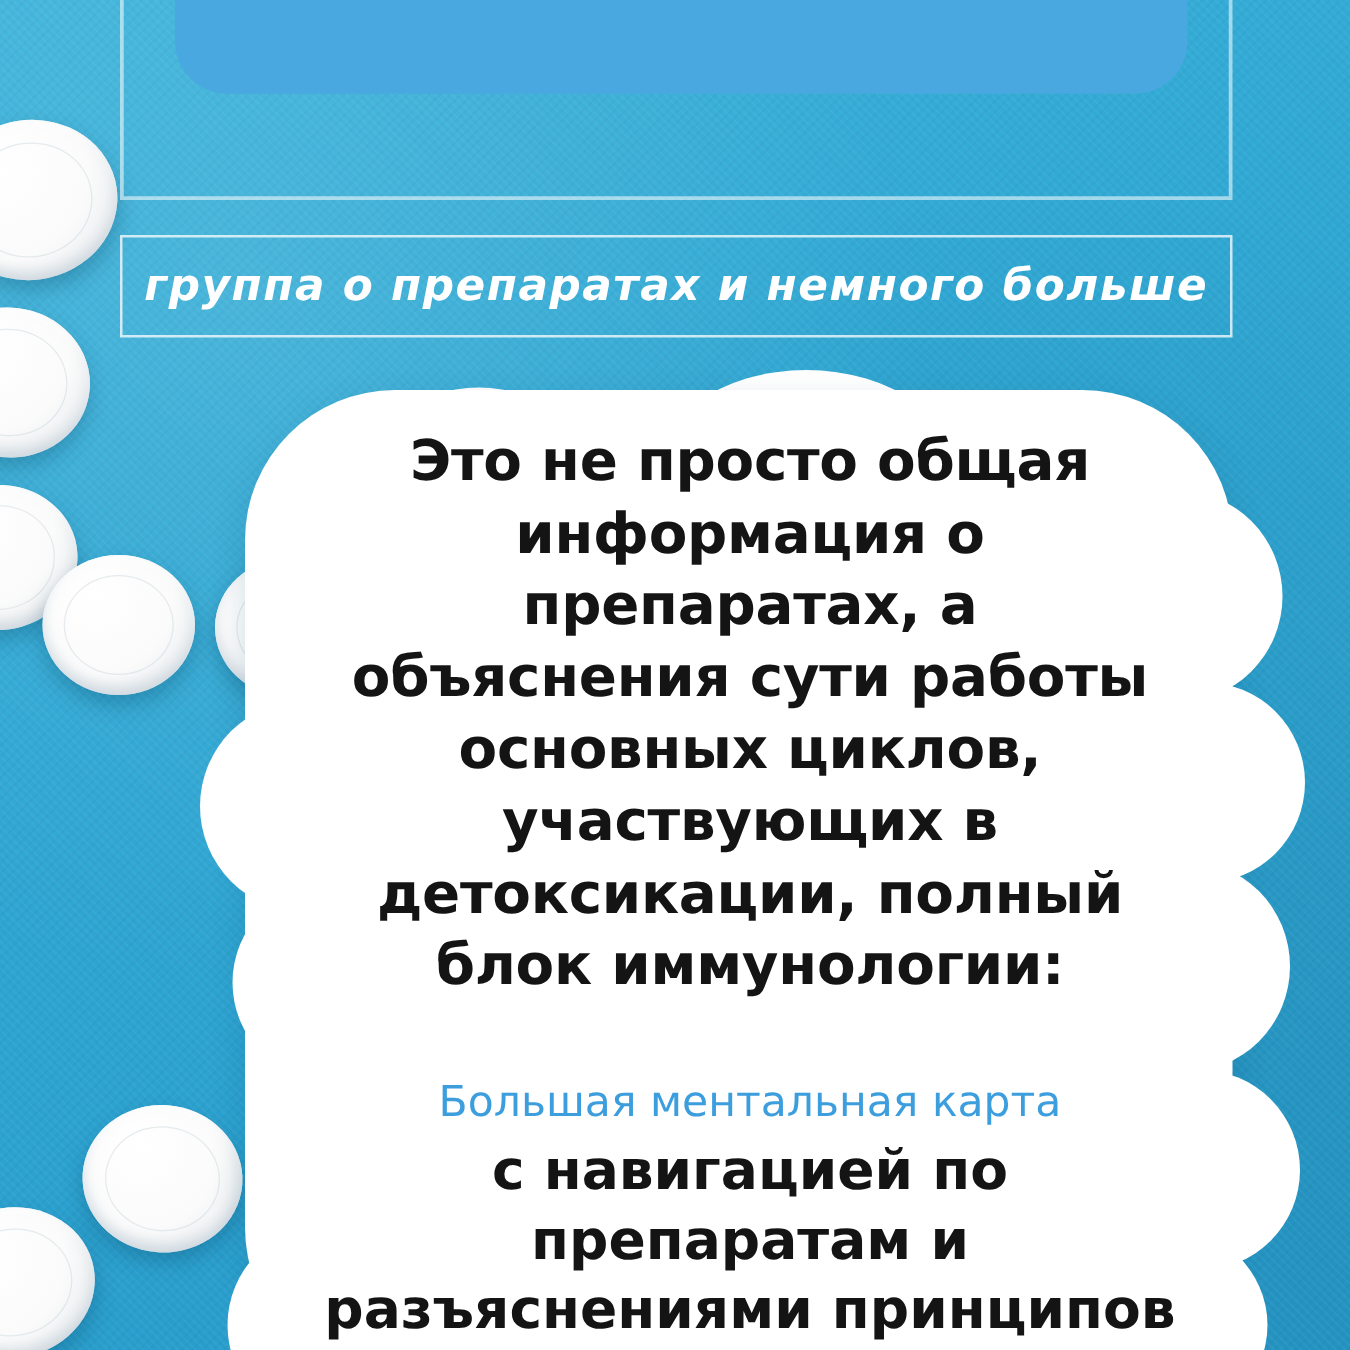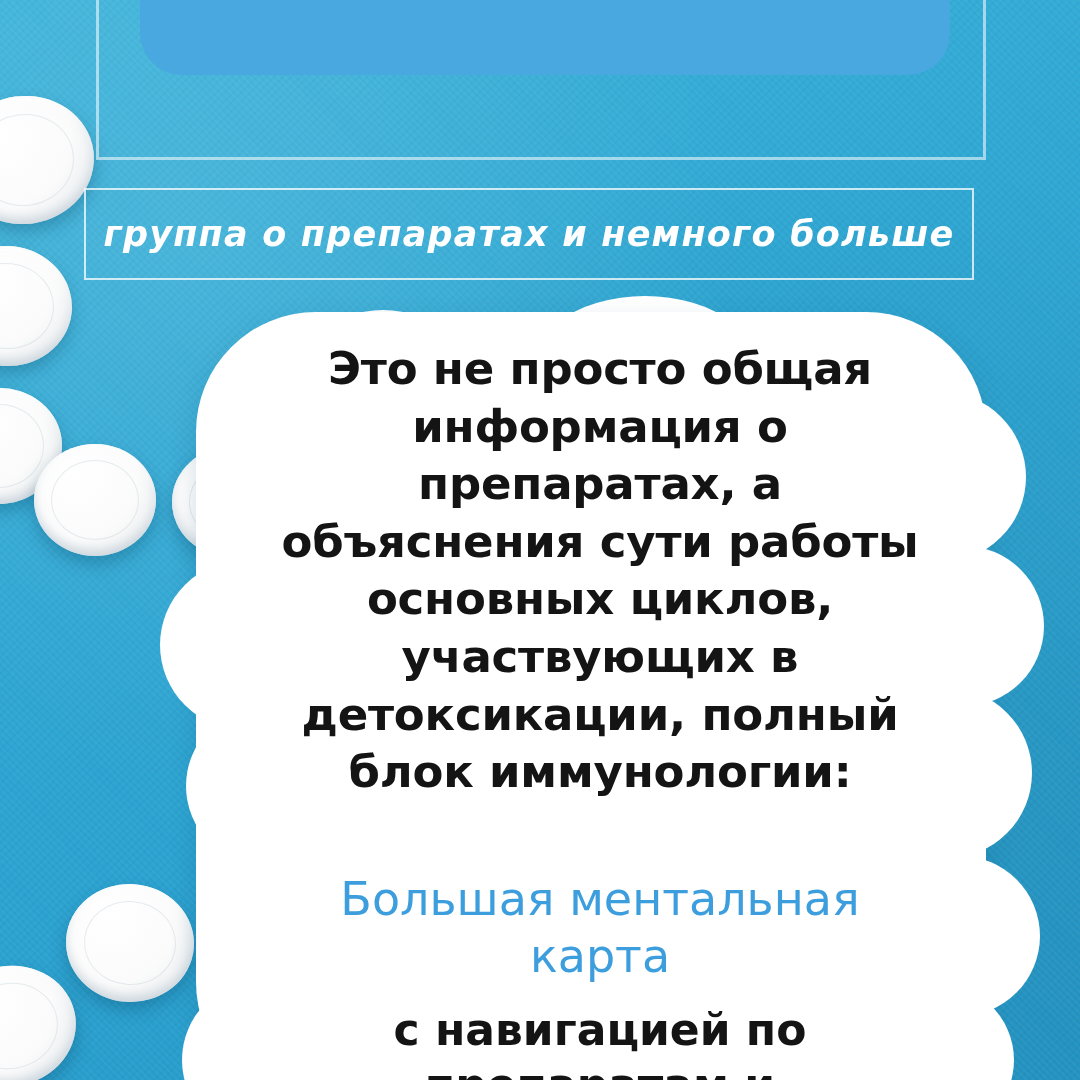--- a/index.html
+++ b/index.html
@@ -77,24 +77,24 @@
     top: -150px;
     width: 810px;
     height: 225px;
     background: #4aa8e0;
     border-radius: 0 0 42px 42px;
     box-shadow: 0 0 0 0 rgba(0,0,0,0);
   }
 
   .subtitle-box {
     position: absolute;
-    left: 84px;
+    left: 96px;
     top: 188px;
     width: 890px;
-    height: 92px;
+    height: 82px;
     border: 2px solid rgba(255,255,255,0.75);
     box-sizing: border-box;
     display: flex;
     align-items: center;
     justify-content: center;
   }
   .subtitle-text {
     color: #ffffff;
     font-family: "DejaVu Sans", sans-serif;
     font-style: italic;
@@ -146,24 +146,24 @@
     font-weight: bold;
     font-size: 45px;
     line-height: 1.28;
     letter-spacing: -0.2px;
     margin: 10px;
   }
   .para-gap { height: 44px; }
   .para-accent {
     font-family: "DejaVu Sans", sans-serif;
     font-weight: normal;
-    font-size: 46px;
+    font-size: 34px;
     line-height: 1.25;
     color: #3d9ede;
-    margin: 16px;
+    margin: 6px;
   }
   .para-second {
     font-family: "DejaVu Sans", sans-serif;
     font-weight: bold;
     font-size: 44px;
     line-height: 1.26;
     margin: 6px 0 0 0;
     color: #141414;
   }
 </style>

